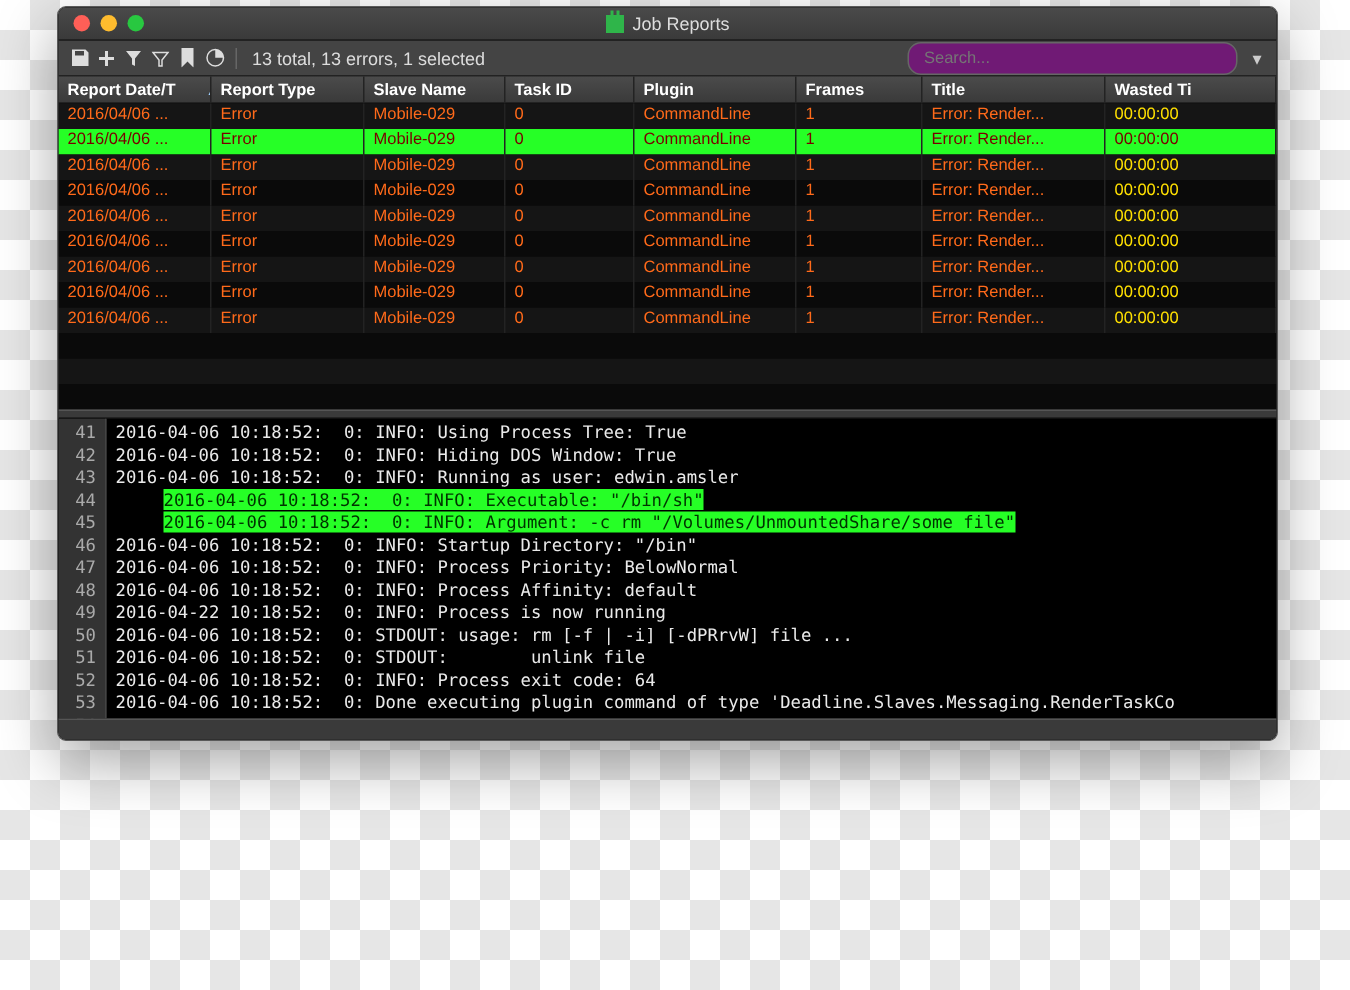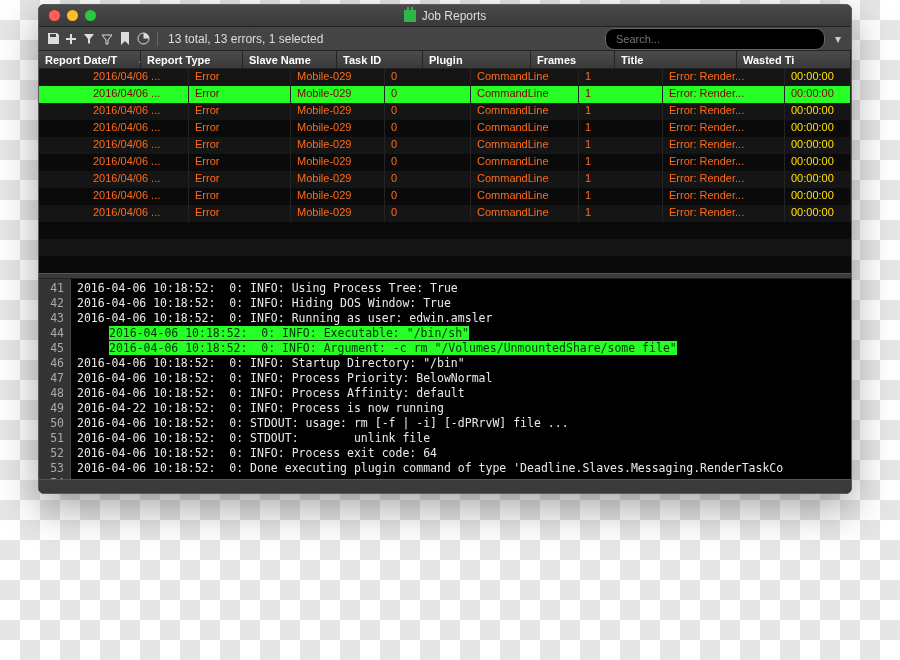--- a/index.html
+++ b/index.html
@@ -38,36 +38,36 @@
   .toolbar {
     height: 24px; background:#444; border-bottom:1px solid #222;
     display:flex; align-items:center; gap:2px; padding:0 6px; color:#ddd; font-size:12px;
   }
   .tb-ico { width:16px;height:16px; display:flex;align-items:center;justify-content:center;
             color:#ddd; font-size:12px; cursor:pointer;}
   .toolbar-sep { width:1px;height:14px;background:#666;margin:0 4px;}
   .status-text { margin-left:4px; white-space:nowrap;}
   .spacer{flex:1;}
   .search {
-    width:220px;height:17px;background:#000000;border:1px solid #666;border-radius:9px;
+    width:220px;height:17px;background:#701a75;border:1px solid #666;border-radius:9px;
     color:#aaa;font-size:11px;padding:10px 10px;outline:none;
   }
   .dd { width:14px;height:14px;display:flex;align-items:center;justify-content:center;color:#ccc;margin-left:4px;cursor:pointer;}
   
   .thead { display:flex; height:18px; background:linear-gradient(#4b4b4b,#3a3a3a); color:#fff;
            font-size:11px; font-weight:bold; border-bottom:1px solid #222;}
   .th { padding:2px 6px; border-right:1px solid #232323; white-space:nowrap; overflow:hidden;
         display:flex;align-items:center; gap:20px;}
   .th .sort{color:#9fd0ff;font-size:9px;}
   
   .c-date{width:102px;} .c-type{width:102px;} .c-slave{width:94px;} .c-task{width:86px;}
   .c-plugin{width:108px;} .c-frames{width:84px;} .c-title{width:122px;} .c-wasted{flex:1;}
   
   .tbody { }
-  .trow { display:flex; height:17px; font-size:11px;padding-left:48px;}
+  .trow { display:flex; height:17px; font-size:11px;}
   .trow.stripe-a{background:#151515;} .trow.stripe-b{background:#0a0a0a;}
   .trow.selected{background:#26ff26;}
   .td { padding:1px 6px; border-right:1px solid #232323; white-space:nowrap; overflow:hidden;}
   .orange{color:#ff6a1a;} .yellow{color:#ffe000;}
   .trow.selected .td{color:#7a0000;}
   .blank-rows .trow{height:17px;}
   
   .splitter{height:6px;background:#3a3a3a;cursor:row-resize;border-top:1px solid #555;border-bottom:1px solid #222;}
   
   .log { flex:1; background:#000; overflow:hidden; font-family:"Menlo","Consolas",monospace;

